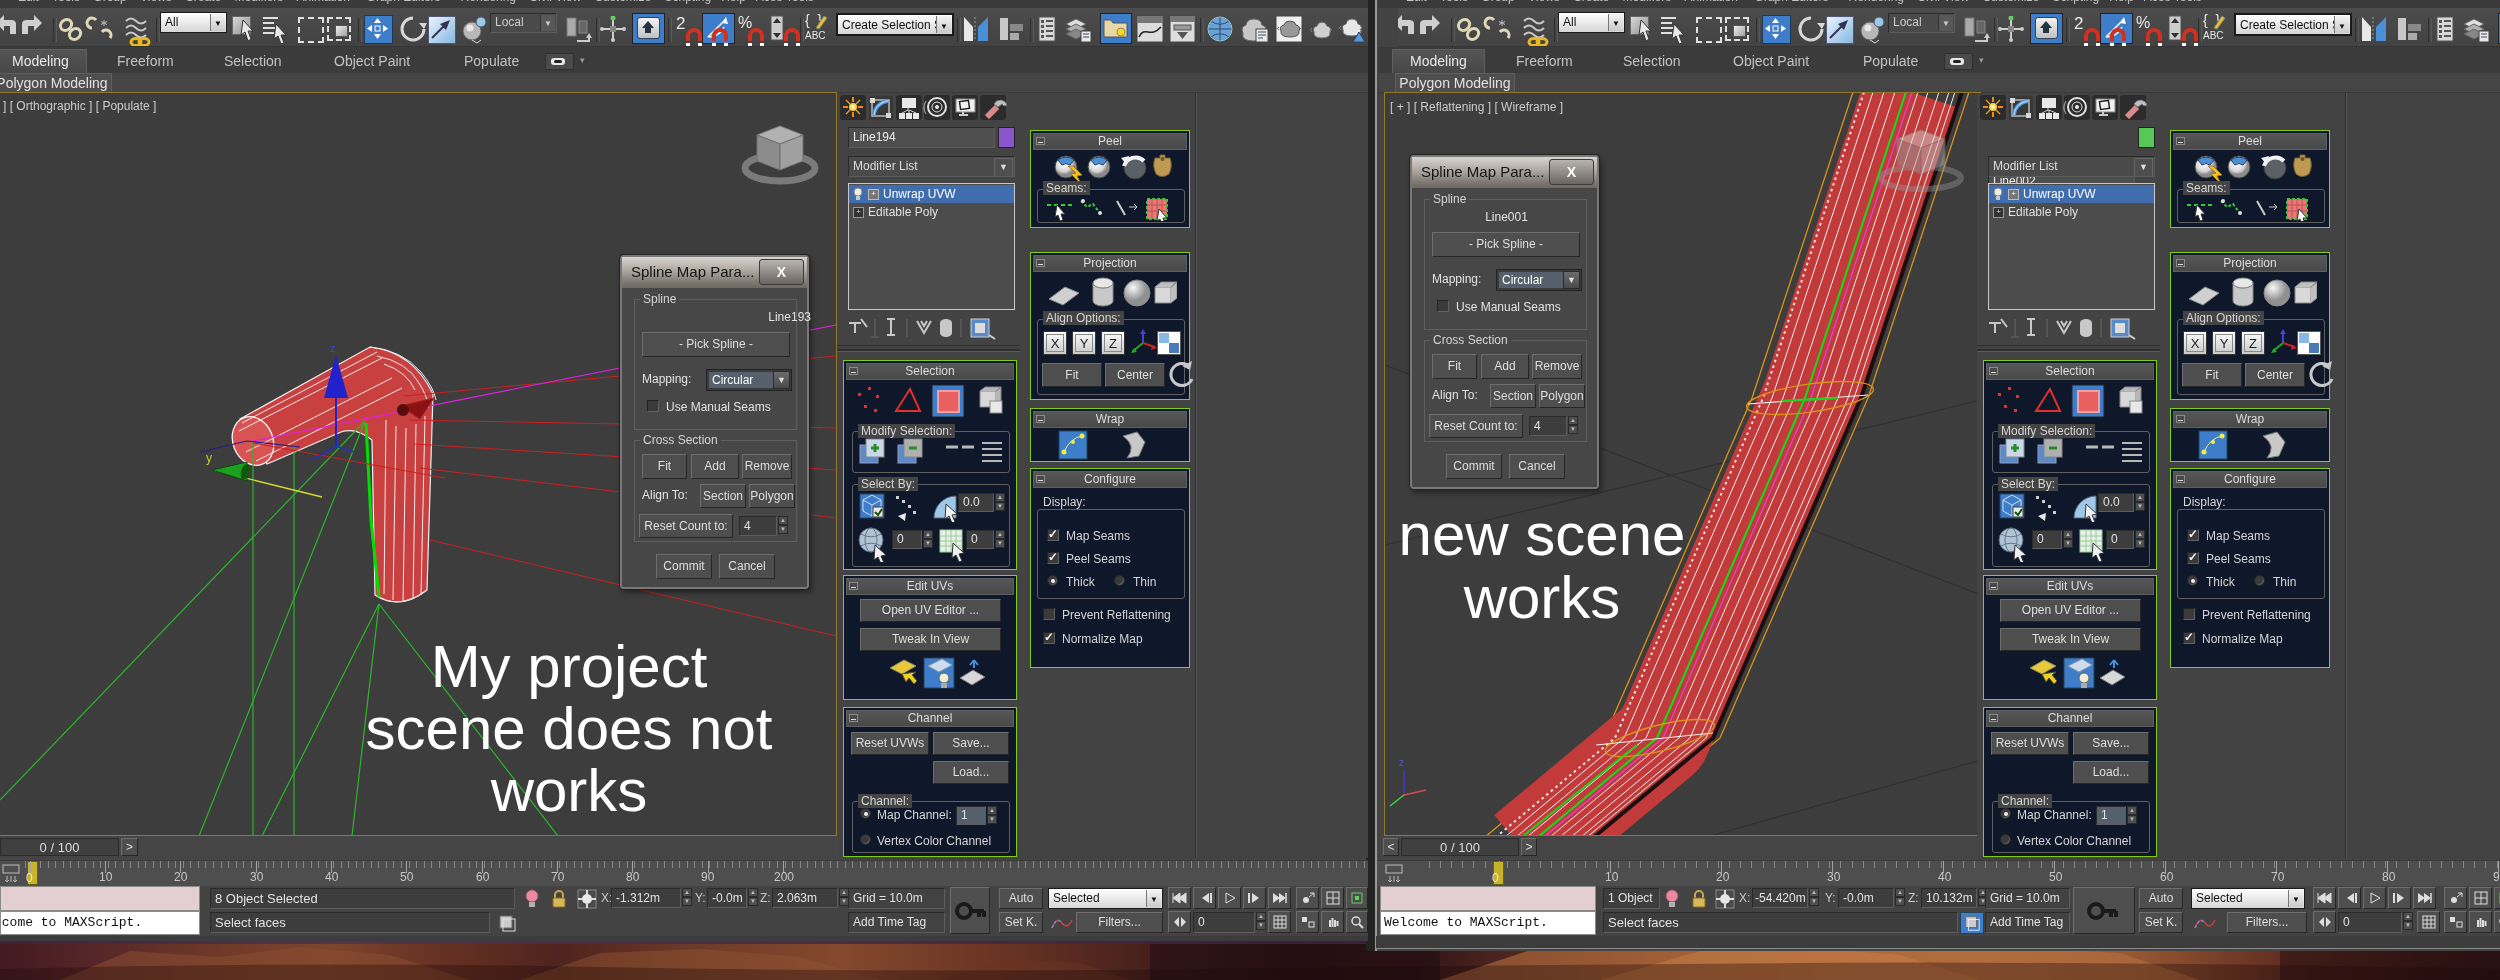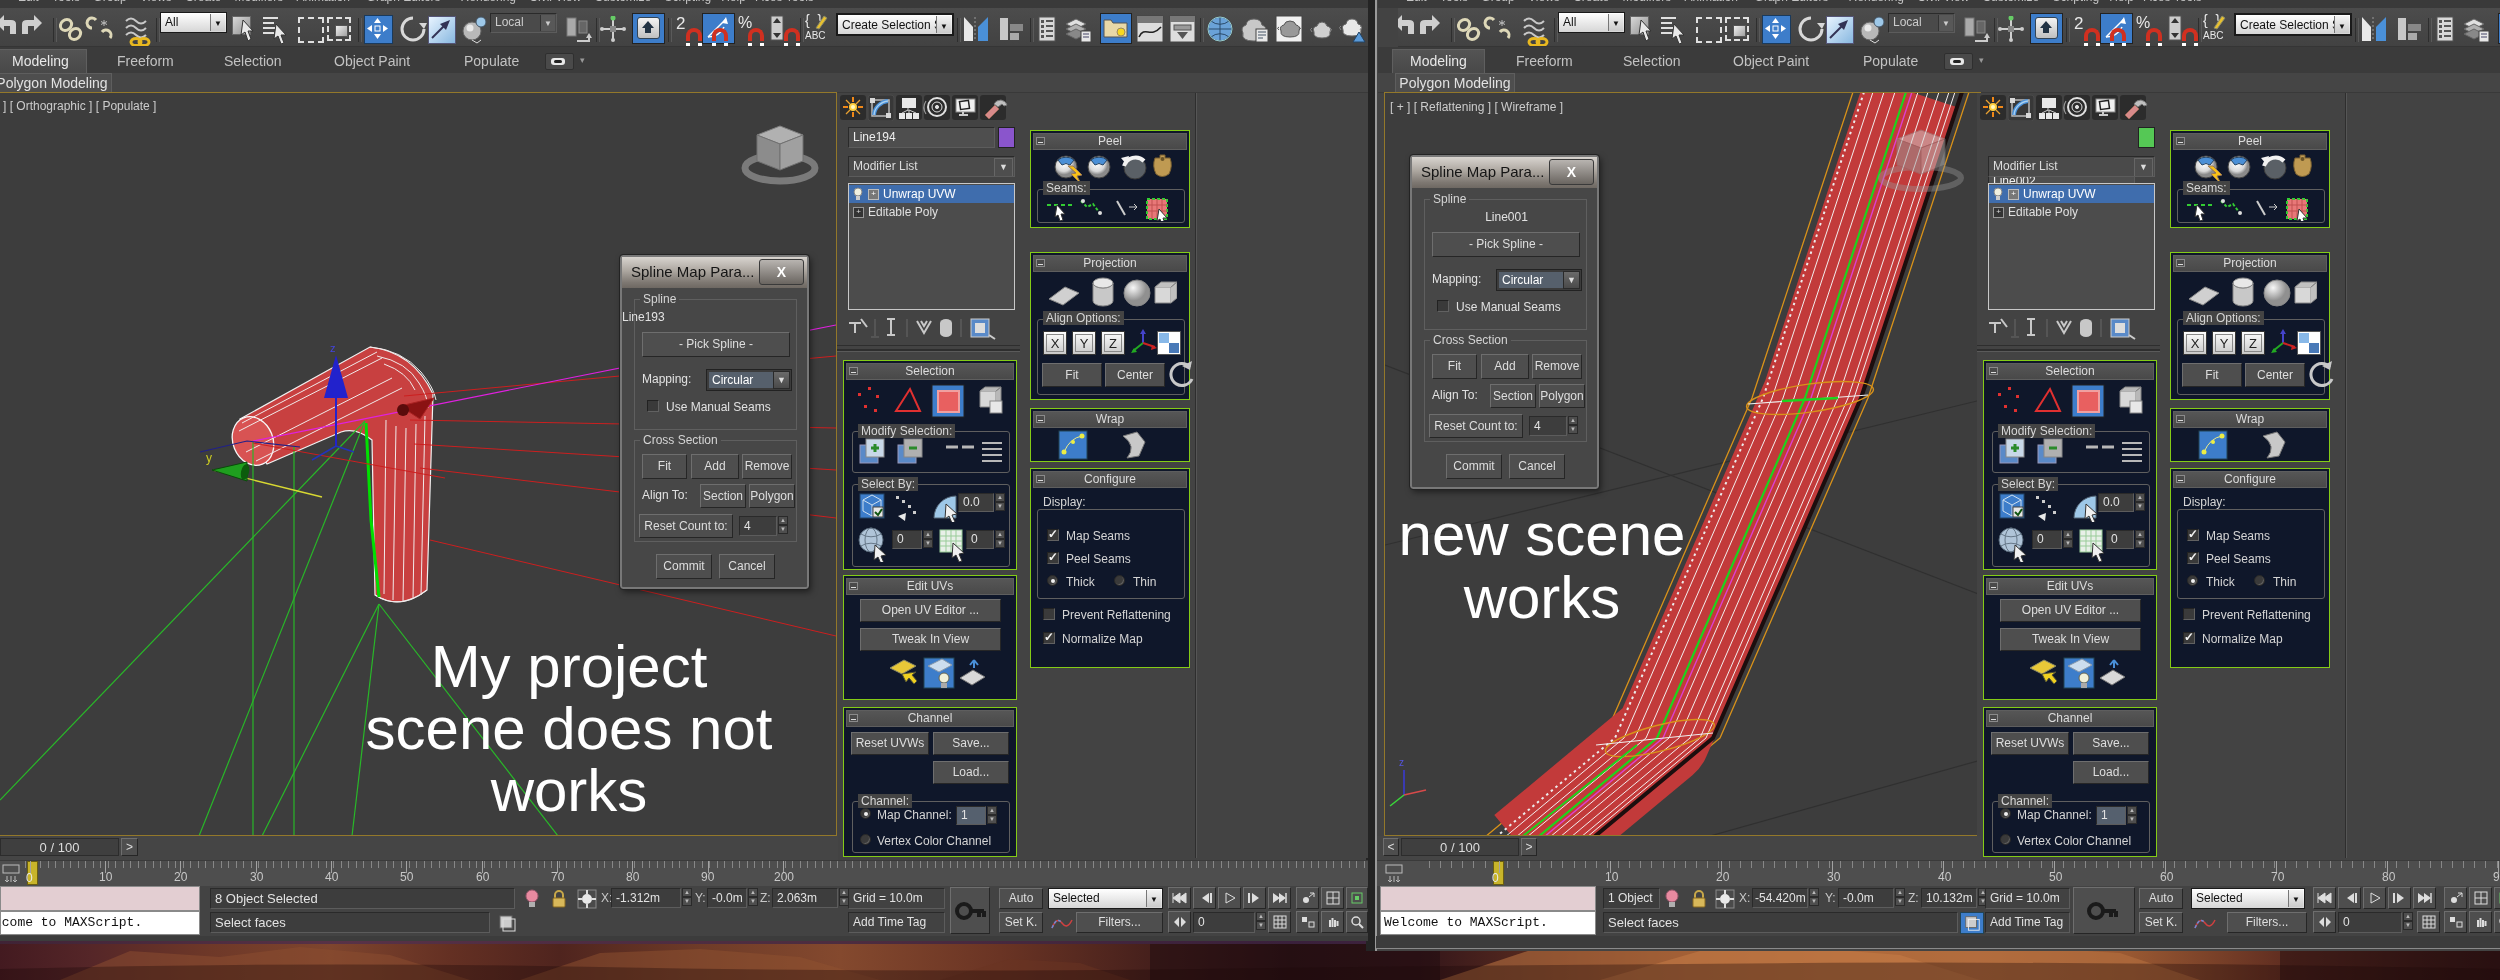--- a/index.html
+++ b/index.html
@@ -544,21 +544,21 @@
 </svg>
 <div class="tx" style="left:1390px;top:100px;color:#cccccc;">[ + ] [ Reflattening ] [ Wireframe ]</div>
 <div class="abs" style="left:1242px;top:503px;width:600px;text-align:center;color:#fff;font-size:60px;line-height:63px;">new scene<br>works</div>
 
 <div class="dlg" style="left:620px;top:255px;">
  <div class="dtitle">Spline Map Para...</div>
     <div class="dx">X</div>
  <div class="grp" style="left:12px;top:42px;width:163px;height:131px;border-radius:0;">
       <div class="glab" style="background:#474747;">Spline</div>
     </div>
- <div class="lab" style="left:0px;top:53px;width:189px;text-align:left;color:#e2e2e2;">Line193</div>
+ <div class="lab" style="left:0px;top:53px;width:189px;text-align:right;color:#e2e2e2;">Line193</div>
  <div class="btn" style="left:20px;top:75px;width:148px;height:25px;line-height:23px;">- Pick Spline -</div>
  <div class="lab" style="left:20px;top:115px;color:#e2e2e2;">Mapping:</div>
  <div class="abs" style="left:84px;top:112px;width:86px;height:22px;background:#3c3c3c;border:1px solid #222;box-sizing:border-box;">
    <div class="abs" style="left:2px;top:2px;width:62px;height:16px;background:#56606c;color:#fff;font-size:12px;line-height:16px;padding-left:3px;">Circular</div>
    <div class="abs" style="right:1px;top:1px;width:17px;height:18px;background:linear-gradient(#6a6a6a,#4a4a4a);border:1px solid #2a2a2a;color:#ddd;font-size:9px;text-align:center;line-height:17px;box-sizing:border-box;">▼</div>
  </div>
  <div class="cb" style="left:25px;top:143px;"></div>
  <div class="lab" style="left:44px;top:143px;color:#e2e2e2;">Use Manual Seams</div>
  <div class="grp" style="left:12px;top:183px;width:163px;height:102px;border-radius:0;">
       <div class="glab" style="background:#474747;">Cross Section</div>

